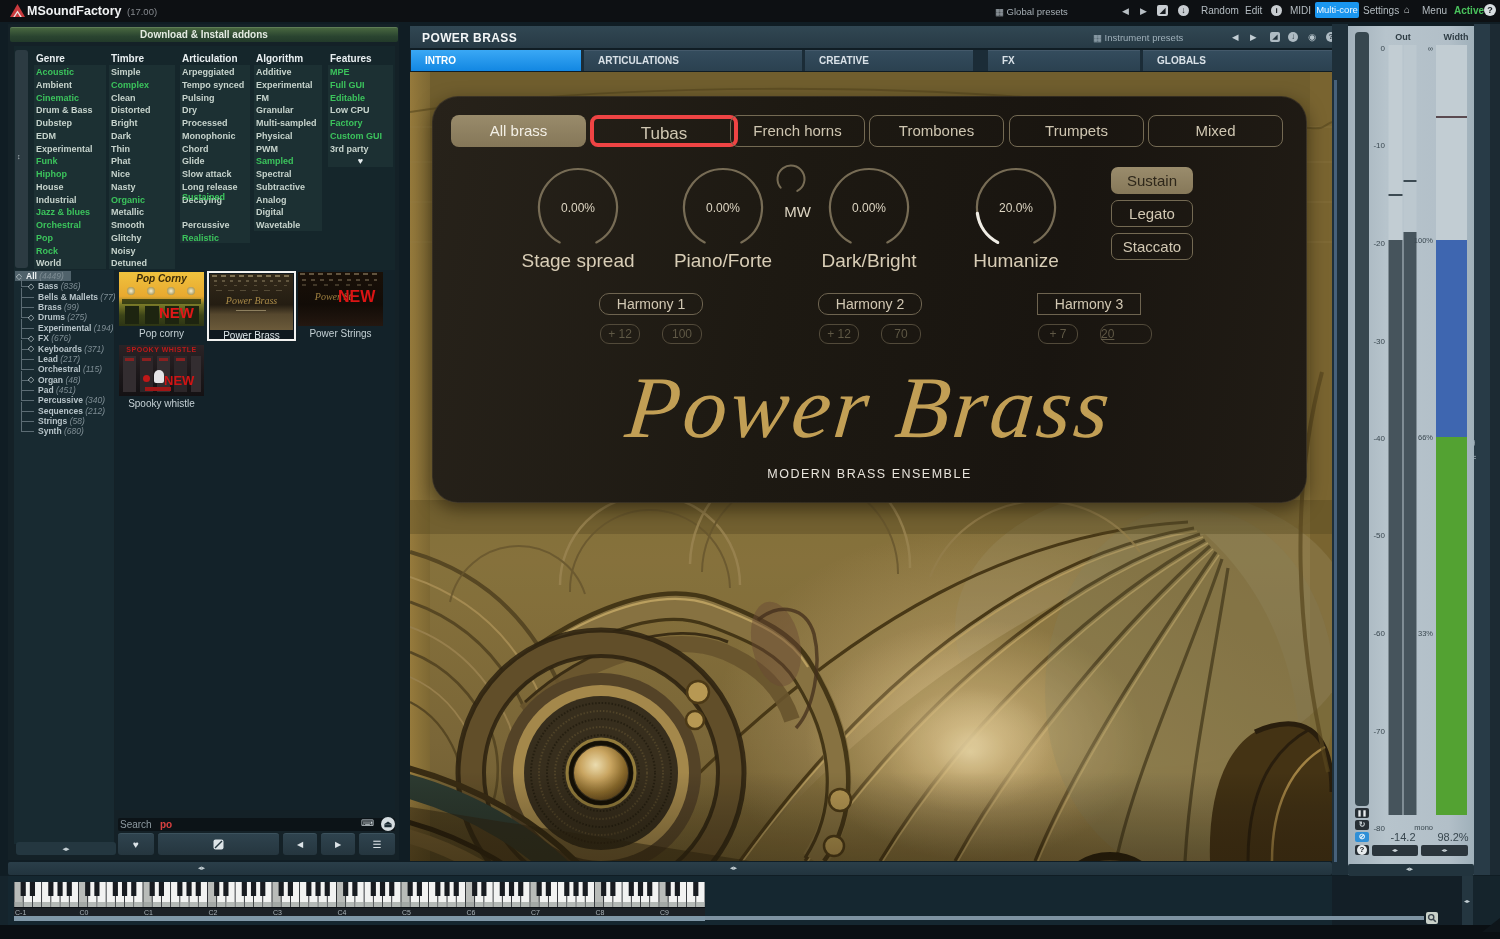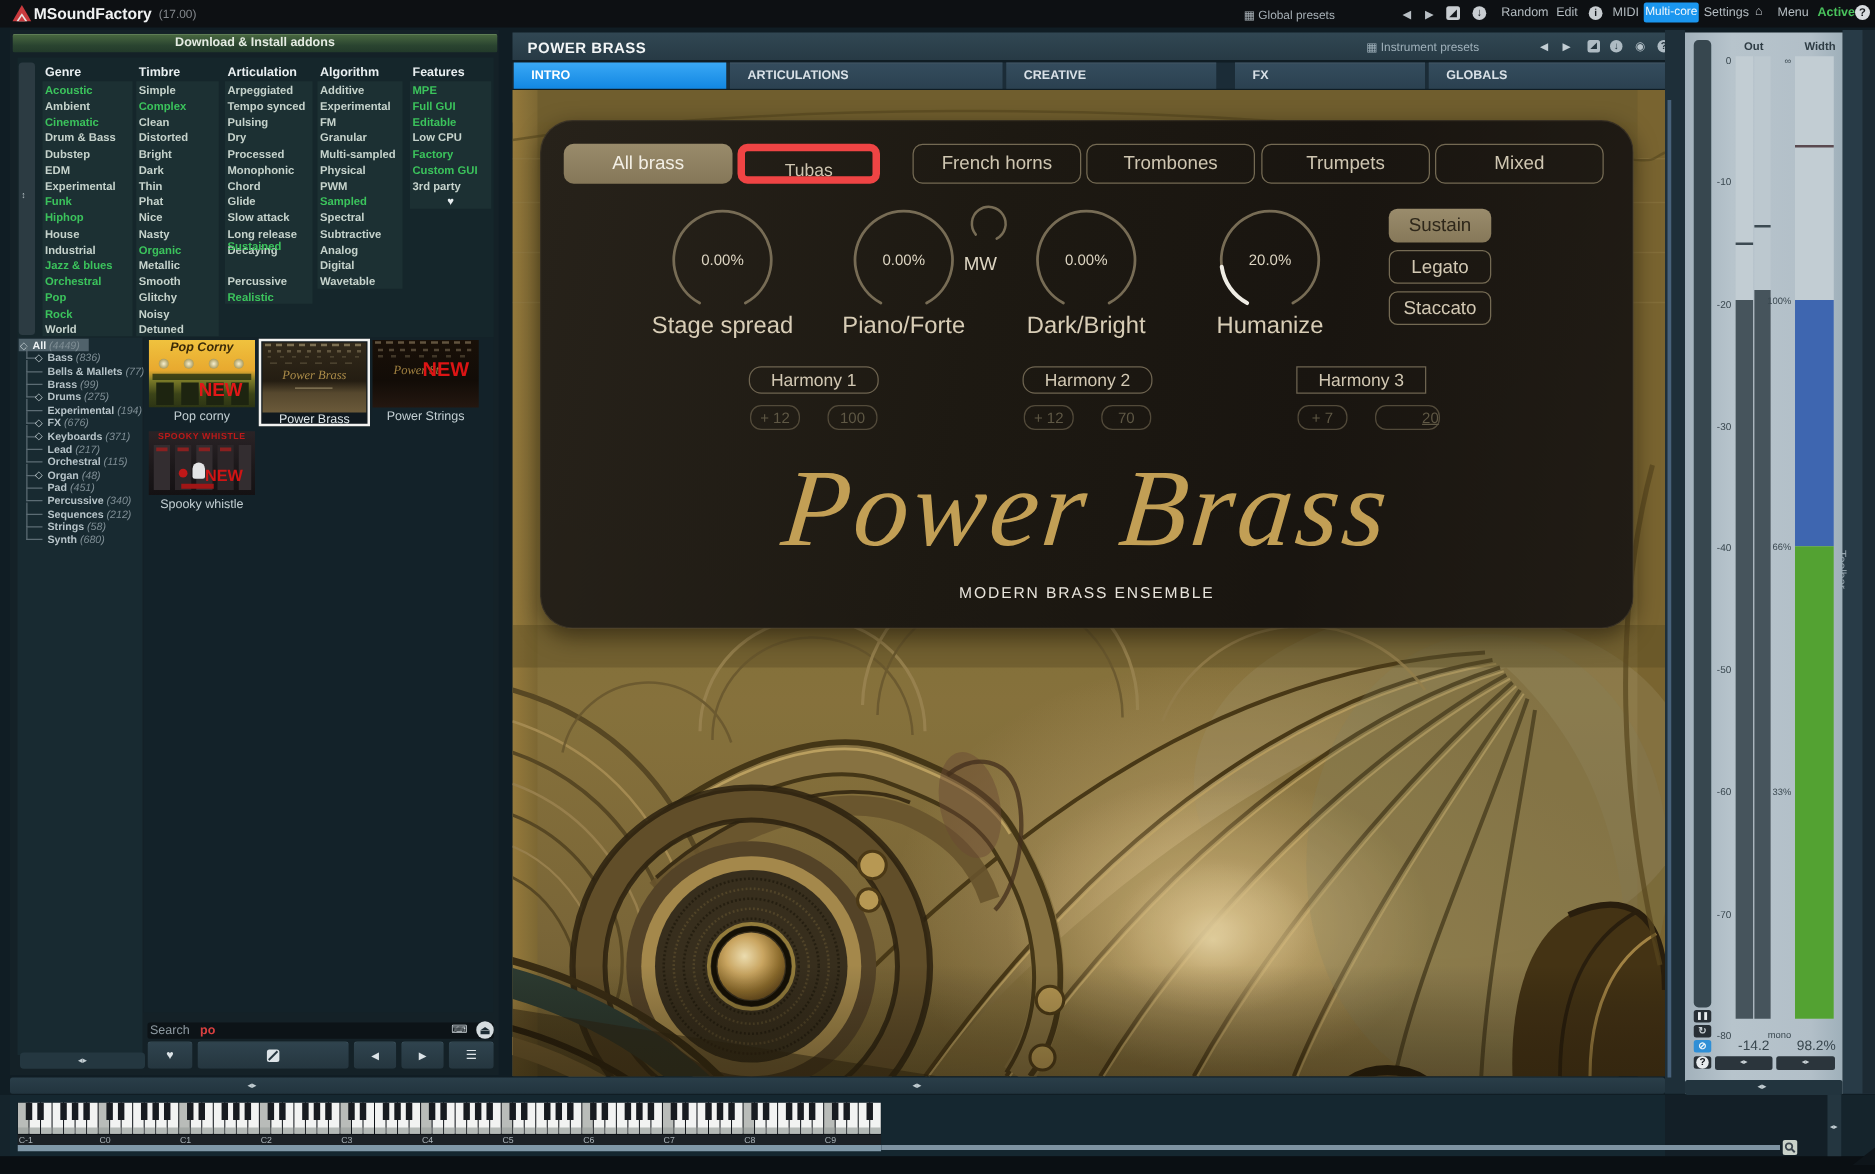--- a/index.html
+++ b/index.html
@@ -407,22 +407,22 @@
 
 <path d="M0 735 L 340 789 L 0 789 Z" fill="#2e2410" opacity="0.5"></path>
 <rect x="0" y="700" width="922" height="89" fill="url(#dkbot)"></rect>
 <rect x="0" y="0" width="922" height="789" fill="#1e1808" opacity="0.05"></rect>
 </svg>
 
 <div class="ab" style="left:432px;top:96px;width:875px;height:407px;border-radius:26px;
 background:linear-gradient(100deg,#27221a,#1d1912 40%,#191510 70%,#211c15);box-shadow:0 6px 18px rgba(20,14,4,0.55);border:1px solid rgba(125,108,75,0.25);"></div>
 <div class="ab" style="left:451px;top:115px;width:135px;height:32px;border-radius:8px;
 background:linear-gradient(#998b6b,#857758);color:#f3efe5;font-size:15px;text-align:center;line-height:32px;">All brass</div>
-<div class="ab" style="left:590px;top:115px;width:114px;height:32px;border-radius:8px;
-border:6px solid #ef4444;color:#cfc6b1;font-size:14px;text-align:center;line-height:30px;">Tubas</div>
+<div class="ab" style="left:590px;top:115px;width:148px;height:32px;border-radius:8px;
+border:4px solid #ef4444;color:#cfc6b1;font-size:17px;text-align:center;line-height:30px;">Tubas</div>
 <div class="ab" style="left:730px;top:115px;width:135px;height:32px;border-radius:8px;
 border:1px solid #746a53;color:#cfc6b1;font-size:15px;text-align:center;line-height:30px;">French horns</div>
 <div class="ab" style="left:869px;top:115px;width:135px;height:32px;border-radius:8px;
 border:1px solid #746a53;color:#cfc6b1;font-size:15px;text-align:center;line-height:30px;">Trombones</div>
 <div class="ab" style="left:1009px;top:115px;width:135px;height:32px;border-radius:8px;
 border:1px solid #746a53;color:#cfc6b1;font-size:15px;text-align:center;line-height:30px;">Trumpets</div>
 <div class="ab" style="left:1148px;top:115px;width:135px;height:32px;border-radius:8px;
 border:1px solid #746a53;color:#cfc6b1;font-size:15px;text-align:center;line-height:30px;">Mixed</div>
 <svg class="ab" style="left:432px;top:96px;" width="875" height="407" viewBox="0 0 875 407">
 <path d="M 127.69 146.43 A 39 39 0 1 1 164.31 146.43" fill="none" stroke="#776c55" stroke-width="2.2" stroke-linecap="round"></path>
@@ -433,21 +433,21 @@
 <path d="M 348.66 91.68 A 13.5 13.5 0 1 1 365.34 94.92" fill="none" stroke="#776c55" stroke-width="2" stroke-linecap="round"></path>
 </svg>
 <span class="ab" style="left:528px;top:201px;width:100px;text-align:center;font-size:12px;color:#ddd5c2;">0.00%</span>
 <span class="ab" style="left:478px;top:250px;width:200px;text-align:center;font-size:19px;color:#d8cdb6;">Stage spread</span>
 <span class="ab" style="left:673px;top:201px;width:100px;text-align:center;font-size:12px;color:#ddd5c2;">0.00%</span>
 <span class="ab" style="left:623px;top:250px;width:200px;text-align:center;font-size:19px;color:#d8cdb6;">Piano/Forte</span>
 <span class="ab" style="left:819px;top:201px;width:100px;text-align:center;font-size:12px;color:#ddd5c2;">0.00%</span>
 <span class="ab" style="left:769px;top:250px;width:200px;text-align:center;font-size:19px;color:#d8cdb6;">Dark/Bright</span>
 <span class="ab" style="left:966px;top:201px;width:100px;text-align:center;font-size:12px;color:#ddd5c2;">20.0%</span>
 <span class="ab" style="left:916px;top:250px;width:200px;text-align:center;font-size:19px;color:#d8cdb6;">Humanize</span>
-<span class="ab" style="left:771px;top:203px;width:40px;text-align:left;font-size:15px;color:#ddd5c2;">MW</span>
+<span class="ab" style="left:771px;top:203px;width:40px;text-align:right;font-size:15px;color:#ddd5c2;">MW</span>
 <div class="ab" style="left:1111px;top:167px;width:82px;height:27px;border-radius:7px;
 background:linear-gradient(#9a8c6c,#867859);color:#2e271a;font-size:15px;text-align:center;line-height:27px;">Sustain</div>
 <div class="ab" style="left:1111px;top:200px;width:82px;height:27px;border-radius:7px;
 border:1px solid #746a53;color:#d2c8b3;font-size:15px;text-align:center;line-height:25px;">Legato</div>
 <div class="ab" style="left:1111px;top:233px;width:82px;height:27px;border-radius:7px;
 border:1px solid #746a53;color:#d2c8b3;font-size:15px;text-align:center;line-height:25px;">Staccato</div>
 <div class="ab" style="left:599px;top:293px;width:104px;height:22px;border-radius:10px;
 border:1px solid #6e6450;color:#d2c8b3;font-size:14px;text-align:center;line-height:20px;">Harmony 1</div>
 <div class="ab" style="left:600px;top:324px;width:40px;height:20px;border-radius:9px;
 border:1px solid #524a3a;color:#5f5845;font-size:12px;text-align:center;line-height:18px;">+ 12</div>
@@ -457,21 +457,21 @@
 border:1px solid #6e6450;color:#d2c8b3;font-size:14px;text-align:center;line-height:20px;">Harmony 2</div>
 <div class="ab" style="left:819px;top:324px;width:40px;height:20px;border-radius:9px;
 border:1px solid #524a3a;color:#5f5845;font-size:12px;text-align:center;line-height:18px;">+ 12</div>
 <div class="ab" style="left:881px;top:324px;width:40px;height:20px;border-radius:9px;
 border:1px solid #524a3a;color:#5f5845;font-size:12px;text-align:center;line-height:18px;">70</div>
 <div class="ab" style="left:1037px;top:293px;width:104px;height:22px;border-radius:0;
 border:1px solid #6e6450;color:#d2c8b3;font-size:14px;text-align:center;line-height:20px;">Harmony 3</div>
 <div class="ab" style="left:1038px;top:324px;width:40px;height:20px;border-radius:9px;
 border:1px solid #524a3a;color:#5f5845;font-size:12px;text-align:center;line-height:18px;">+ 7</div>
 <div class="ab" style="left:1100px;top:324px;width:52px;height:20px;border-radius:9px;
-border:1px solid #524a3a;color:#5f5845;font-size:12px;text-align:right;line-height:18px;text-decoration:underline;">20</div>
+border:1px solid #524a3a;color:#5f5845;font-size:12px;text-align:left;line-height:18px;text-decoration:underline;">20</div>
 <div class="ab" style="left:432px;top:357px;width:875px;text-align:center;
 font-family:'Liberation Serif',serif;font-style:italic;font-size:88px;color:#c29f55;
 transform:skewX(-6deg);letter-spacing:3px;">Power Brass</div>
 <div class="ab" style="left:432px;top:467px;width:875px;text-align:center;
 font-size:12.5px;color:#e8e4dc;letter-spacing:1.5px;">MODERN BRASS ENSEMBLE</div>
 
 <div class="ab" style="left:1332px;top:24px;width:16px;height:851px;background:#1e2f39;"></div>
 <div class="ab" style="left:1334px;top:80px;width:3px;height:782px;background:#47617a;"></div>
 <div class="ab" style="left:1474px;top:24px;width:26px;height:851px;background:#283b47;"></div>
 <div class="ab" style="left:1490px;top:24px;width:10px;height:851px;background:#1c2a33;"></div>

